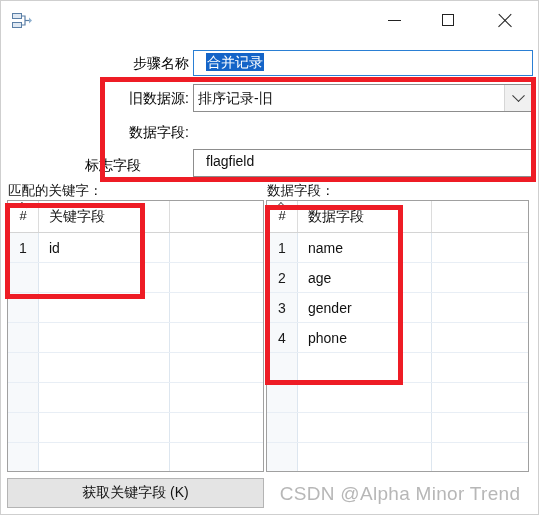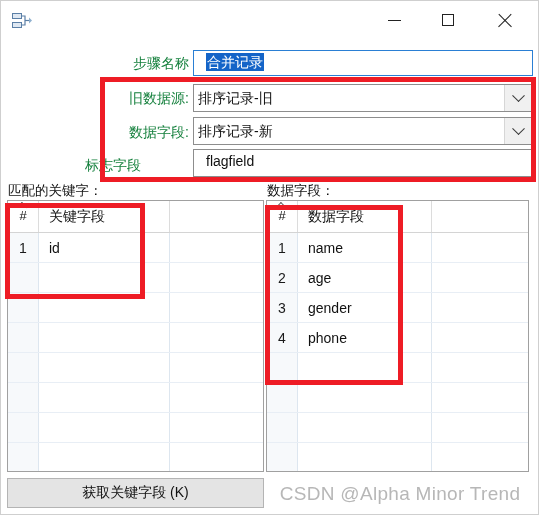--- a/index.html
+++ b/index.html
@@ -79,21 +79,21 @@
     width: 18px; height: 1.4px;
     background: #222;
   }
   .glyph-close::before { transform: rotate(45deg); }
   .glyph-close::after  { transform: rotate(-45deg); }
 
   
   .form-label {
     position: absolute;
     font-size: 14px;
-    color: #15803d;
+    color: #000000;
     text-align: right;
     white-space: nowrap;
     line-height: 18px;
   }
   .lbl-step   { left: 60px;  top: 53px; width: 128px; }
   .lbl-old    { left: 60px;  top: 88px; width: 128px; }
   .lbl-new    { left: 60px;  top: 122px; width: 128px; }
   .lbl-flag   { left: 48px;  top: 155px; width: 128px; text-align: center; }
 
   .textfield {
@@ -324,26 +324,20 @@
 
   <div class="form-label lbl-old">旧数据源:</div>
   <div class="combo cb-old">
     <span>排序记录-旧</span>
     <span class="combo-arrow">
         <i class="chev"></i>
       </span>
   </div>
 
   <div class="form-label lbl-new">数据字段:</div>
-  <div class="combo cb-new">
-    <span>排序记录-新</span>
-    <span class="combo-arrow">
-        <i class="chev"></i>
-      </span>
-  </div>
 
   <div class="form-label lbl-flag">标志字段</div>
   <div class="textfield tf-flag"><span>flagfield</span></div>
 
   <div class="section-label sl-right">数据字段：</div>
   <div class="section-label sl-left">匹配的关键字：</div>
 
   <div class="grid grid-left" id="grid-keys">
       <div class="grow header">
         <div class="gcell-num">

